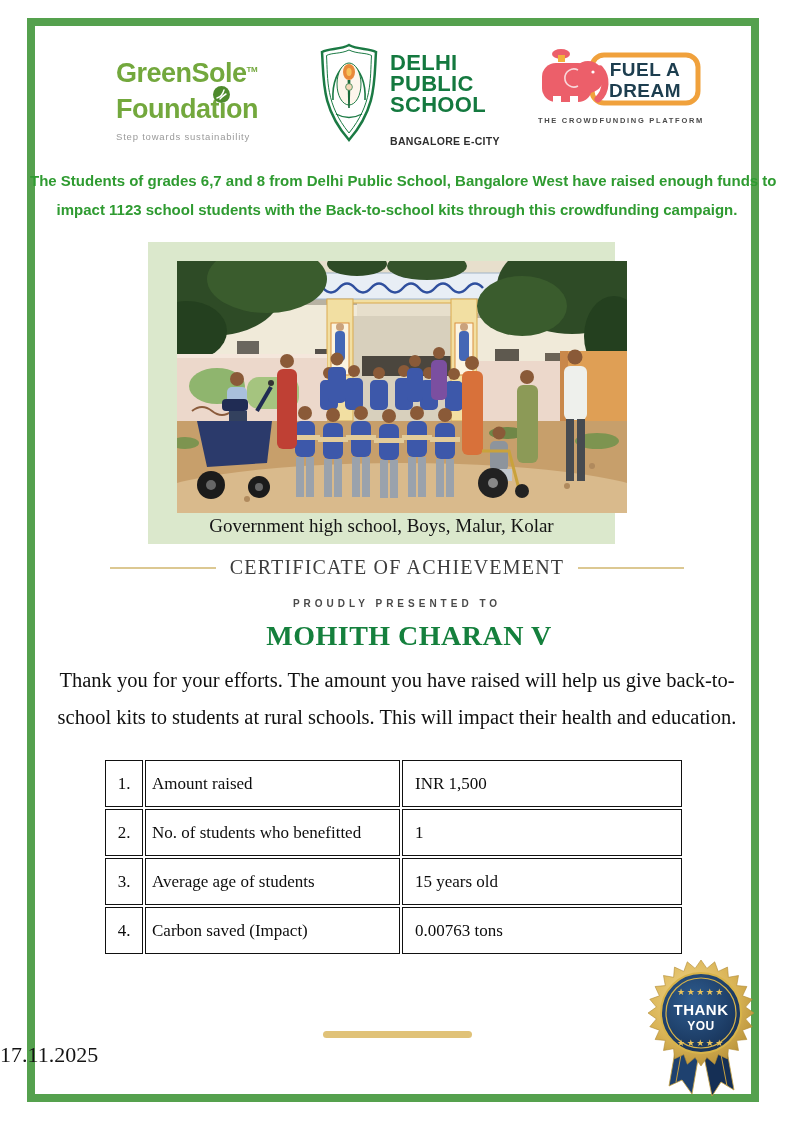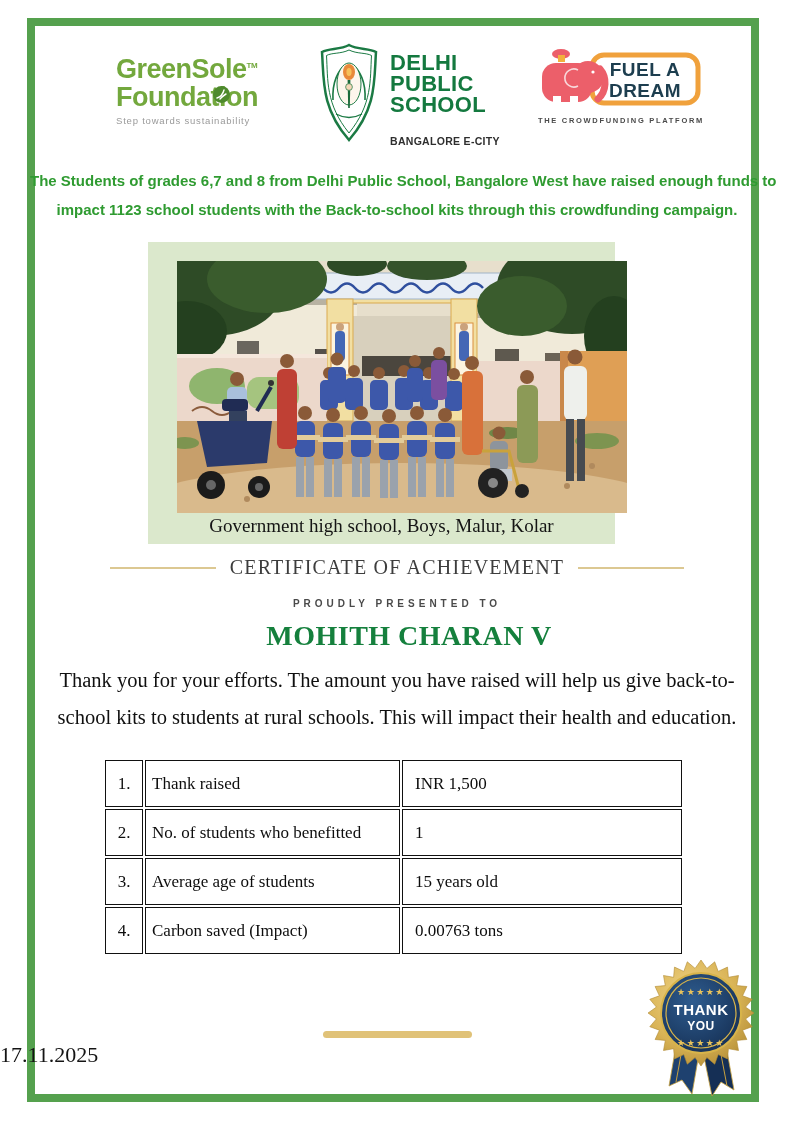--- a/index.html
+++ b/index.html
@@ -3,21 +3,21 @@
 <meta charset="utf-8">
 <style>
   html,body{margin:0;padding:0;background:#ffffff;}
   .page{position:relative;width:794px;height:1123px;background:#ffffff;overflow:hidden;
         font-family:"Liberation Sans",sans-serif;}
   .frame{position:absolute;left:27px;top:18px;width:716px;height:1068px;
          border:8px solid #55a14e;}
 
   
   .gs-logo{position:absolute;left:116px;top:52px;width:180px;color:#73a83d;}
-  .gs-line{font-size:27px;line-height:28px;font-weight:600;letter-spacing:-.5px;}
+  .gs-line{font-size:27px;line-height:36px;font-weight:600;letter-spacing:-.5px;}
   .gs-tm{font-size:8px;vertical-align:super;font-weight:700;}
   .gs-leaf{position:absolute;left:97px;top:34px;width:17px;height:17px;}
   .gs-tag{margin-top:4px;font-size:9.5px;letter-spacing:.8px;color:#9a9a9a;}
 
   .dps-logo{position:absolute;left:318px;top:42px;display:flex;}
   .dps-text{margin-left:10px;margin-top:10px;}
   .dps-big{font-size:22px;line-height:21px;font-weight:800;color:#14793f;letter-spacing:.3px;}
   .dps-sub{margin-top:20px;font-size:10.5px;font-weight:700;color:#2e2e2e;letter-spacing:.3px;}
 
   .fad-logo{position:absolute;left:534px;top:48px;width:170px;}
@@ -338,21 +338,21 @@
 
   <table class="impact">
     <colgroup>
         <col style="width:38px">
         <col style="width:255px">
         <col style="width:280px">
       </colgroup>
     <tbody>
         <tr>
       <td class="c-num">1.</td>
-      <td class="c-label">Thank raised</td>
+      <td class="c-label">Amount raised</td>
       <td class="c-value">INR 1,500</td>
     </tr>
     <tr>
       <td class="c-num">2.</td>
       <td class="c-label">No. of students who benefitted</td>
       <td class="c-value">1</td>
     </tr>
     <tr>
       <td class="c-num">3.</td>
       <td class="c-label">Average age of students</td>

